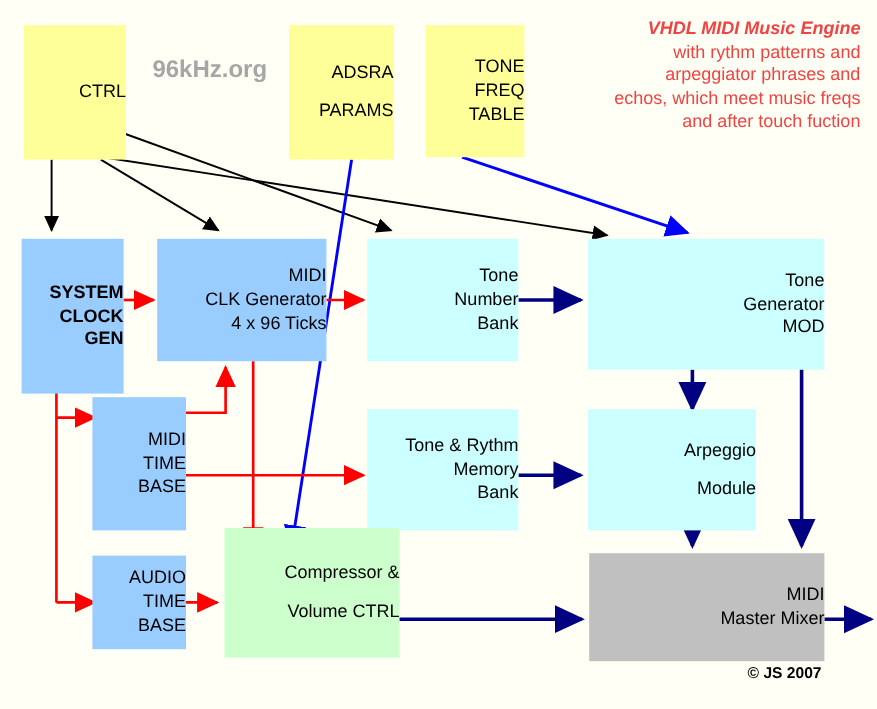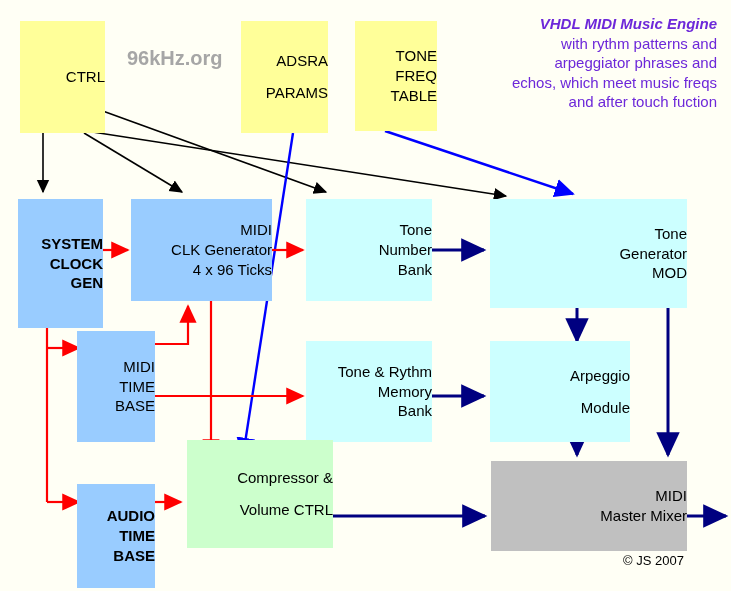--- a/index.html
+++ b/index.html
@@ -36,21 +36,21 @@
     line-height: 1.32;
     z-index: 3;
   }
   .blk .ln { display: block; white-space: nowrap; }
   .blk.gap .ln { margin: 6px 0; }
 
   .t-title {
     position: absolute;
     text-align: right;
     font-size: 15px;
-    color: #6d28d9;
+    color: #ef4444;
     line-height: 1.30;
     z-index: 4;
   }
   .t-title .hdr {
     font-style: italic;
     font-weight: bold;
     display: block;
     white-space: nowrap;
   }
   .t-title .sub { display: block; white-space: nowrap; }
@@ -59,21 +59,21 @@
     position: absolute;
     font-size: 20px;
     font-weight: bold;
     color: #a6a6a6;
     white-space: nowrap;
     z-index: 2;
   }
   .t-copy {
     position: absolute;
     font-size: 13px;
-    font-weight: normal;
+    font-weight: bold;
     color: #000000;
     white-space: nowrap;
     z-index: 4;
   }
 </style>
 </head>
 <body>
 
 <div id="canvas">
 
@@ -177,21 +177,21 @@
     <span class="ln">Tone &amp; Rythm</span>
     <span class="ln">Memory</span>
     <span class="ln">Bank</span>
   </div>
 
   <div class="blk gap" style="left:490px; top:341px; width:140px; height:101px; background:#ccffff;padding-left:36px;">
     <span class="ln">Arpeggio</span>
     <span class="ln">Module</span>
   </div>
 
-  <div class="blk" style="left:77px; top:484px; width:78px; height:104px; background:#99ccff;font-weight:bold;">
+  <div class="blk" style="left:77px; top:463px; width:78px; height:78px; background:#99ccff;">
     <span class="ln">AUDIO</span>
     <span class="ln">TIME</span>
     <span class="ln">BASE</span>
   </div>
 
   <div class="blk gap" style="left:187px; top:440px; width:146px; height:108px; background:#ccffcc;">
     <span class="ln">Compressor &amp;</span>
     <span class="ln">Volume CTRL</span>
   </div>
 

